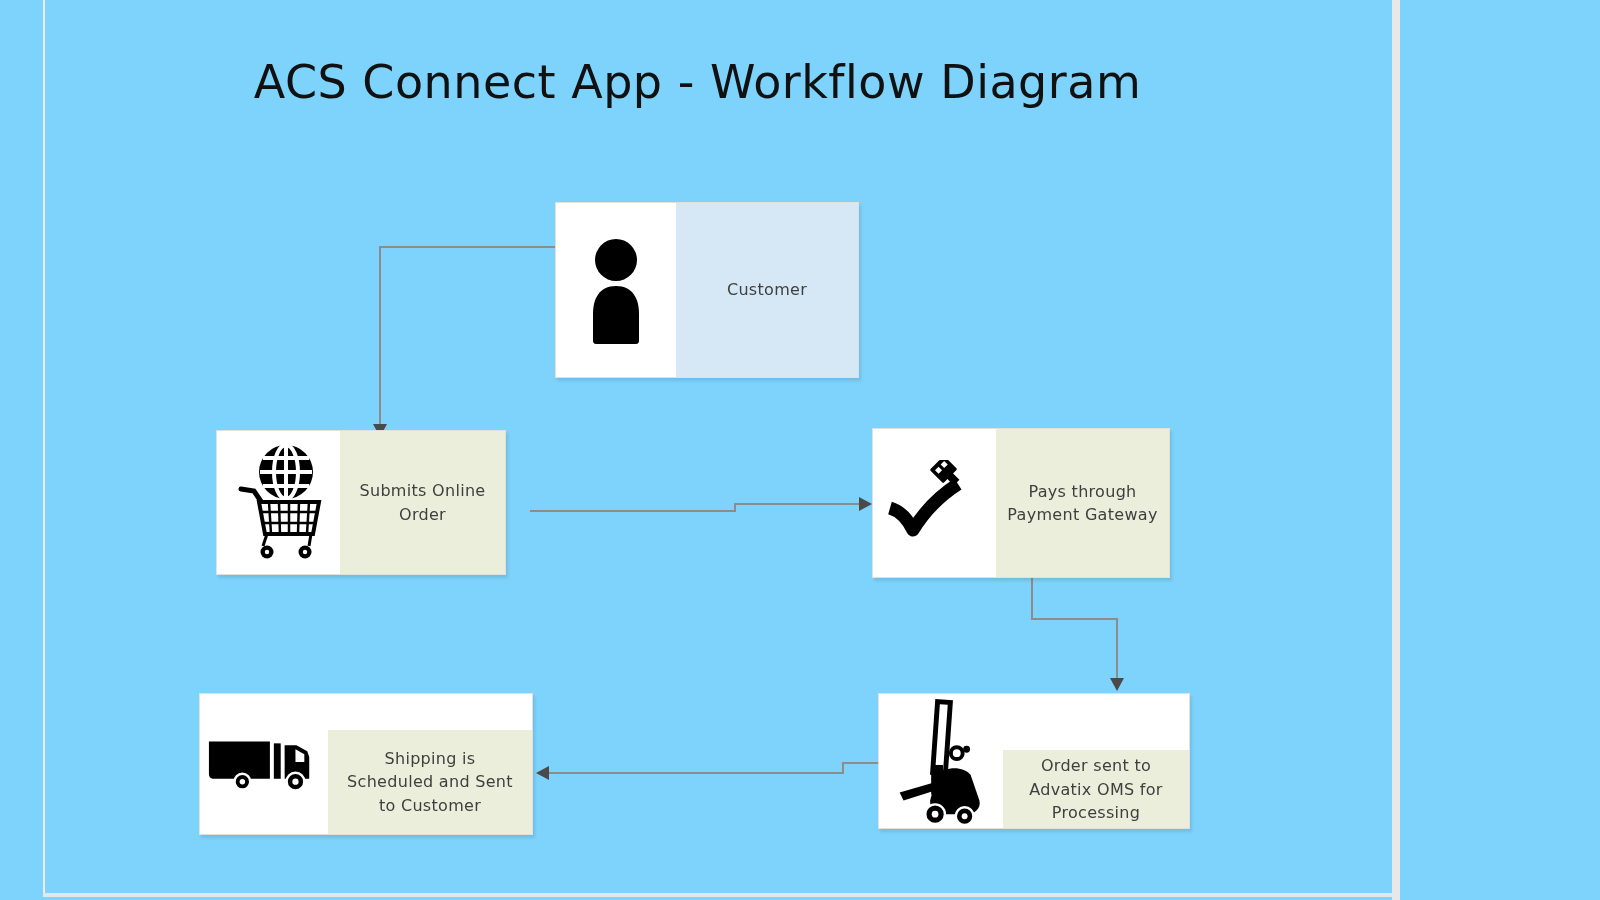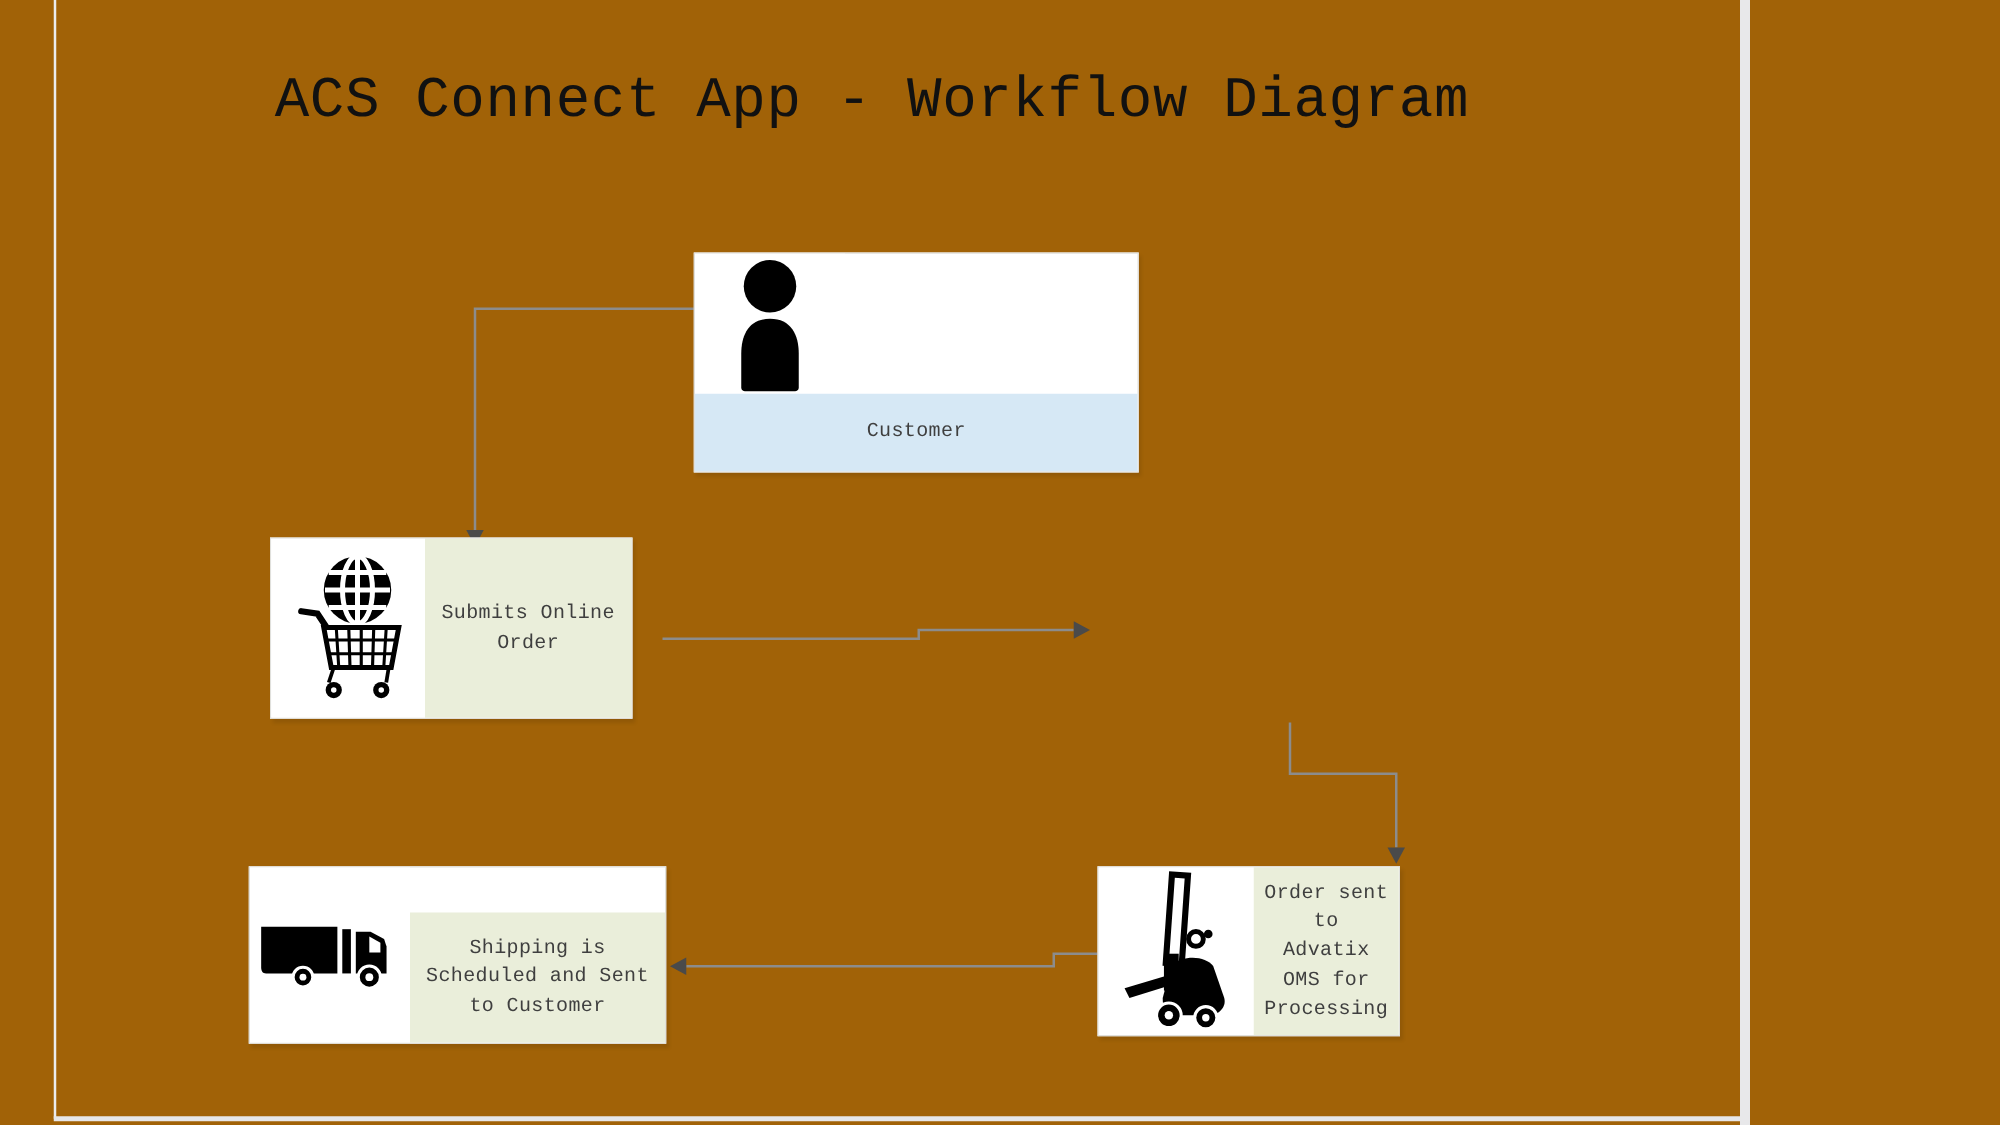--- a/index.html
+++ b/index.html
@@ -2,23 +2,22 @@
 <html><head>
 <meta charset="utf-8">
 <style>
   * { margin:0; padding:0; box-sizing:border-box; }
   html,body { background:#ffffff; }
   body { font-family:"DejaVu Sans", sans-serif; }
 
   .stage {
     position:relative;
     width:1600px; height:900px;
-    background:#a16207;
+    background:#7dd3fc;
     overflow:hidden;
-    font-family:Liberation Mono, monospace;
   }
 
   
   .frame-left   { position:absolute; left:43px;  top:0;     width:2px;    height:895px; background:#ececee; }
   .frame-bottom { position:absolute; left:43px;  top:893px; width:1349px; height:4px;   background:#e6e6e8; }
   .frame-right  { position:absolute; left:1392px;top:0;     width:8px;    height:900px; background:#e8e8ea; }
 
   .title {
     position:absolute; left:95px; top:55px; width:1205px;
     text-align:center;
@@ -73,21 +72,21 @@
     <polyline points="530,511 735,511 735,504 859,504" fill="none" stroke-width="2" stroke="#8c8c8c"></polyline>
     <polygon points="859,497 859,511 872,504" fill="#4a4a4a"></polygon>
 
     <polyline points="1032,578 1032,619 1117,619 1117,678" fill="none" stroke-width="2" stroke="#8c8c8c"></polyline>
     <polygon points="1110,678 1124,678 1117,691" fill="#4a4a4a"></polygon>
 
     <polyline points="878,763 843,763 843,773 549,773" fill="none" stroke-width="2" stroke="#8c8c8c"></polyline>
     <polygon points="549,766 549,780 536,773" fill="#4a4a4a"></polygon>
   </svg>
 
-  <div class="node" style="left:555px; top:202px; width:356px; height:176px;flex-direction:column;">
+  <div class="node" style="left:555px; top:202px; width:304px; height:176px;">
     <div class="icon-cell" style="width:120px;">
       <svg width="62" height="112" viewBox="0 0 62 112">
         <circle cx="31" cy="26" r="21" fill="#000"></circle>
         <path d="M31 52 C14 52 8 65 8 80 L8 107 C8 109 9.5 110 11 110 L51 110 C52.5 110 54 109 54 107 L54 80 C54 65 48 52 31 52 Z" fill="#000"></path>
       </svg>
     </div>
     <div class="label-cell" style="background-color: rgb(214, 232, 245); color: rgb(63, 63, 63);">Customer</div>
   </div>
 
   <div class="node" style="left:216px; top:430px; width:290px; height:145px;">
@@ -117,22 +116,37 @@
         <circle cx="38" cy="110" r="6.5" fill="#000"></circle>
           <circle cx="38" cy="110" r="2.2" fill="#fff"></circle>
         <circle cx="76" cy="110" r="6.5" fill="#000"></circle>
           <circle cx="76" cy="110" r="2.2" fill="#fff"></circle>
       </svg>
     </div>
     <div class="label-cell" style="background-color: rgb(234, 238, 218); color: rgb(63, 63, 63);">Submits Online
 Order</div>
   </div>
 
+  <div class="node" style="left:872px; top:428px; width:298px; height:150px;">
+    <div class="icon-cell" style="width:123px;">
+      <svg width="110" height="86" viewBox="0 0 110 86">
+        <path d="M10 48 Q24 52 33 70 Q50 42 78 24" stroke="#000" stroke-width="13" fill="none" stroke-linejoin="round"></path>
+        <g transform="translate(78,24) rotate(-45)">
+          <rect x="-4" y="-12" width="8" height="10" fill="#000"></rect>
+          <rect x="-10" y="-30" width="20" height="19" rx="1.5" fill="#000"></rect>
+          <rect x="-6.5" y="-26" width="5" height="5" fill="#fff"></rect>
+          <rect x="1.5" y="-26" width="5" height="5" fill="#fff"></rect>
+        </g>
+      </svg>
+    </div>
+    <div class="label-cell" style="background-color: rgb(234, 238, 218); color: rgb(63, 63, 63);">Pays through
+Payment Gateway</div>
+  </div>
 
-  <div class="node" style="left:878px; top:693px; width:242px; height:136px;">
+  <div class="node" style="left:878px; top:693px; width:312px; height:136px;align-items:flex-end;">
     <div class="icon-cell" style="width:124px;">
       <svg width="100" height="130" viewBox="0 0 100 132">
         <g transform="rotate(4 50 40)">
           <path d="M44 4 L57 4 L57 76 L44 76 Z" fill="#fff" stroke="#000" stroke-width="5"></path>
         </g>
         <circle cx="66" cy="56" r="6" fill="#fff" stroke="#000" stroke-width="4"></circle>
         <circle cx="76" cy="52" r="3.5" fill="#000"></circle>
         <path d="M46 78 C56 68 74 70 80 78 L89 104 C91 112 84 118 76 118 L46 118 C41 118 39 112 39 104 Z" fill="#000"></path>
         <rect x="40" y="68" width="12" height="30" fill="#000"></rect>
         <polygon points="8,96 42,86 44,94 12,104" fill="#000"></polygon>

